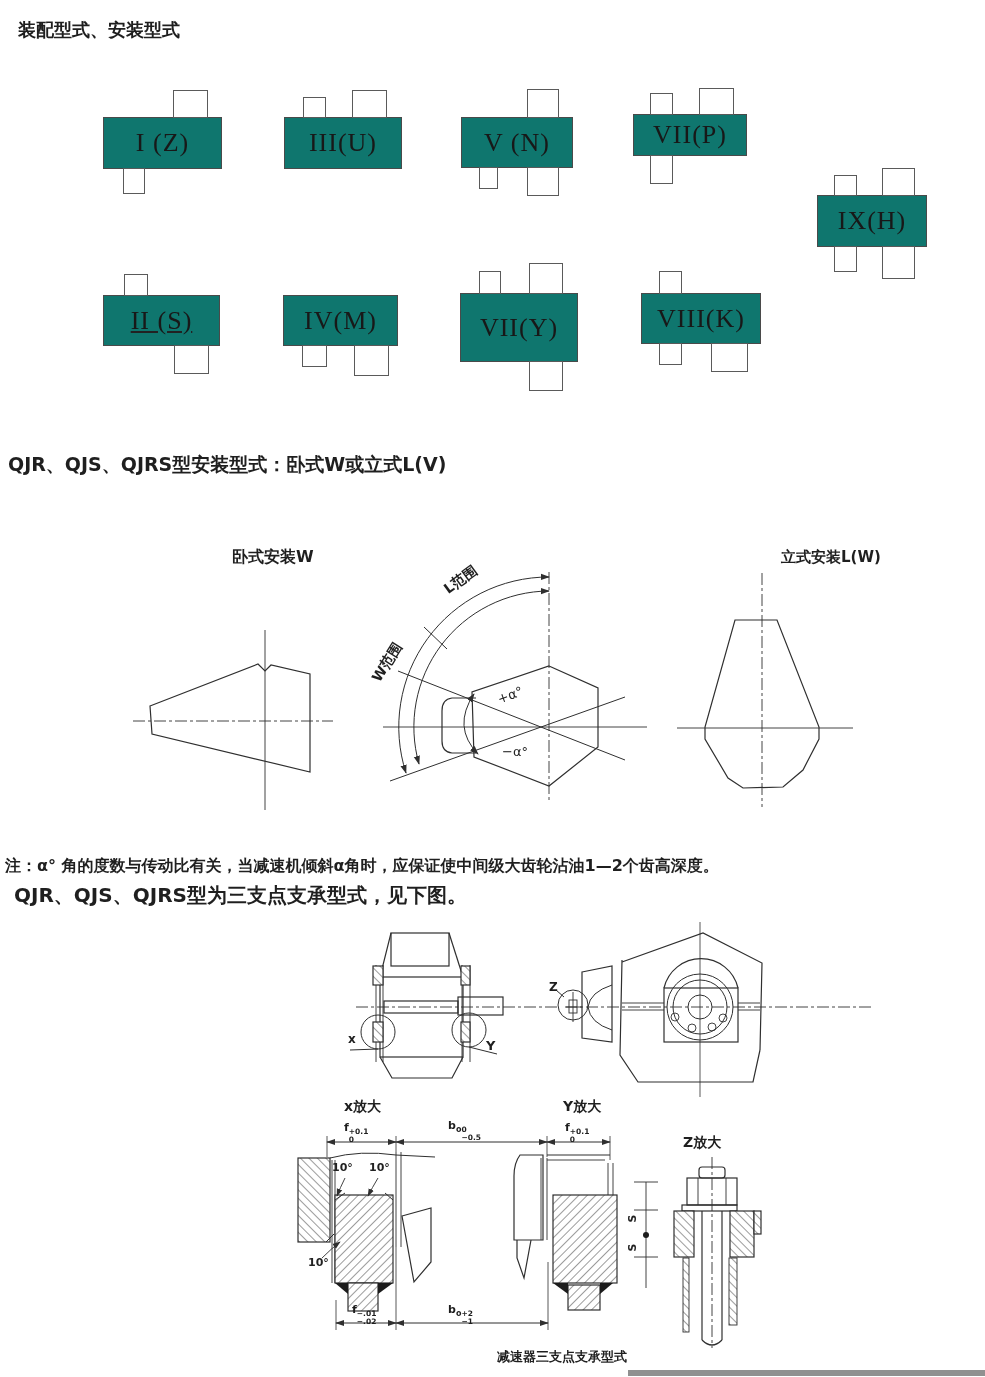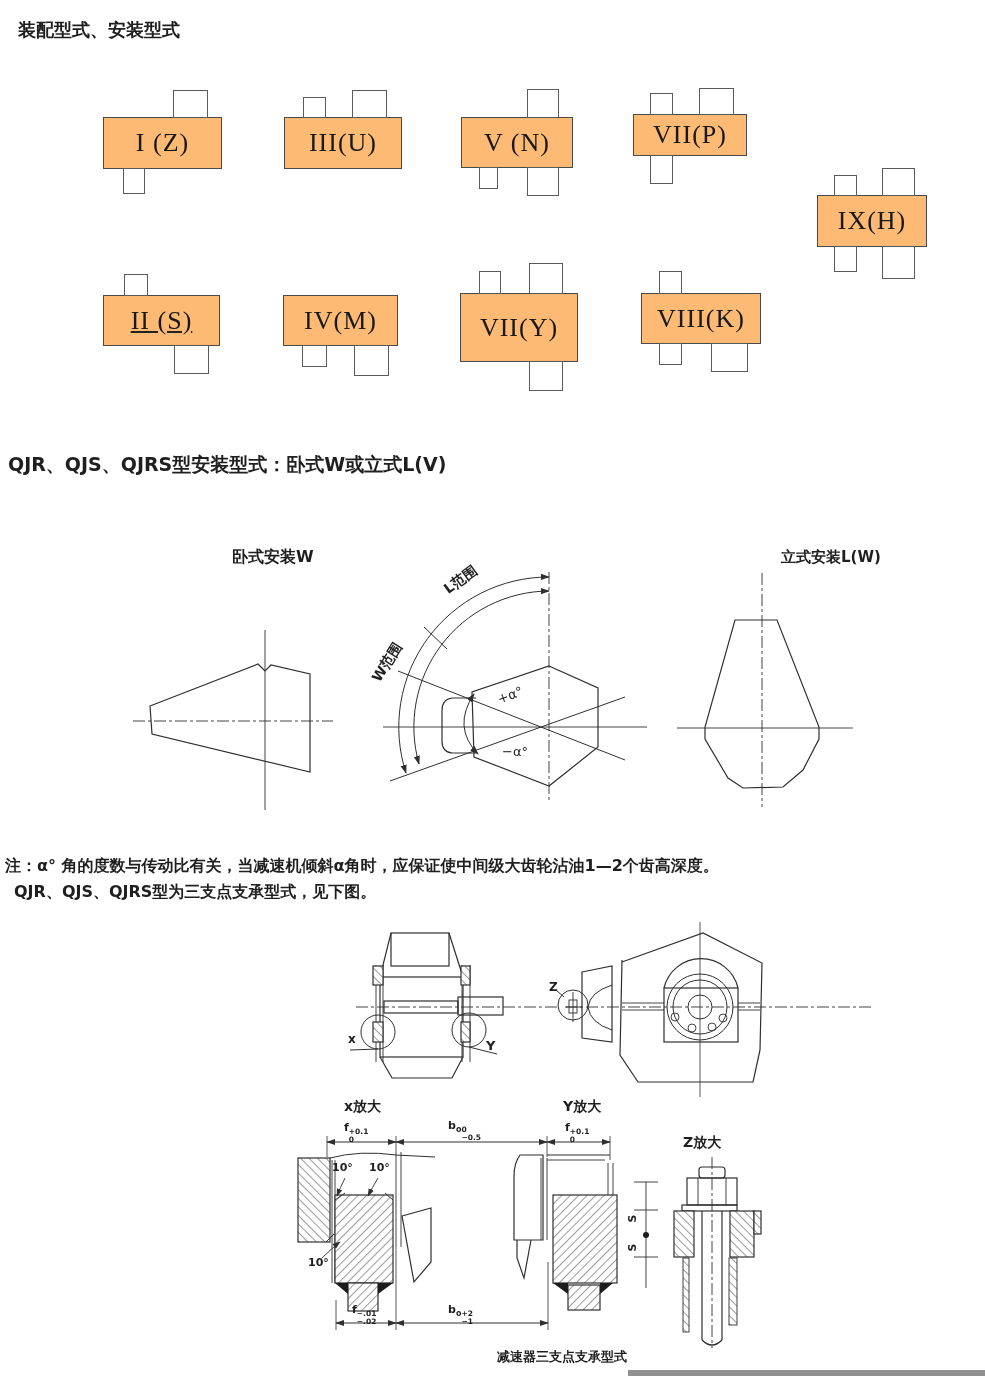--- a/index.html
+++ b/index.html
@@ -4,21 +4,21 @@
 <style>
   html,body { margin:0; padding:0; background:#ffffff; }
   #page {
     position:relative; width:985px; height:1377px; background:#ffffff;
     font-family:"DejaVu Sans", sans-serif; color:#222; overflow:hidden;
   }
   .t { position:absolute; white-space:nowrap; }
   .cn { font-family:"DejaVu Sans", sans-serif; font-weight:bold; color:#1f1f1f; }
   .asm {
     position:absolute; box-sizing:border-box; border:1.6px solid #4a4a4a;
-    display:flex; align-items:center; justify-content:center; background:#fdba74;
+    display:flex; align-items:center; justify-content:center; background:#0f766e;
   }
   .asm-label {
     font-family:"Liberation Serif","DejaVu Serif",serif; font-size:26px; color:#181818;
     letter-spacing:1px;
   }
   .pad { position:absolute; box-sizing:border-box; border:1.5px solid #5a5a5a; background:#fff; }
   svg.art { position:absolute; left:0; top:0; pointer-events:none; }
   .dim { position:absolute; font:bold 11px "DejaVu Sans",sans-serif; color:#1d1d1d; white-space:nowrap; }
   .dim .st { display:inline-flex; flex-direction:column; vertical-align:-3px; font-size:7.5px; line-height:7.5px; }
   .dim .bs { font-size:8px; vertical-align:-3px; }
@@ -249,21 +249,21 @@
   <div class="t cn" style="left:8px; top:452px; font-size:19px;">QJR、QJS、QJRS型安装型式：卧式W或立式L(V)</div>
 
   <div class="t cn" style="left:232px; top:547px; font-size:16px;">卧式安装W</div>
   <div class="t cn" style="left:781px; top:548px; font-size:15px;">立式安装L(W)</div>
   <div class="t cn rot" style="left:446px; top:582px; font-size:14px; transform:rotate(-36deg);">L范围</div>
   <div class="t cn rot" style="left:376px; top:672px; font-size:14px; transform:rotate(-58deg);">W范围</div>
   <div class="t rot" style="left:498px; top:692px; font-size:13px; color:#222; transform:rotate(-20deg);">+α°</div>
   <div class="t" style="left:502px; top:744px; font-size:13px; color:#222;">−α°</div>
 
   <div class="t cn" style="left:5px; top:856px; font-size:16px;">注：α° 角的度数与传动比有关，当减速机倾斜α角时，应保证使中间级大齿轮沾油1—2个齿高深度。</div>
-  <div class="t cn" style="left:14px; top:882px; font-size:16px;">QJR、QJS、QJRS型为三支点支承型式，见下图。</div>
+  <div class="t cn" style="left:14px; top:882px; font-size:20px;">QJR、QJS、QJRS型为三支点支承型式，见下图。</div>
 
   <div class="t cn" style="left:348px; top:1032px; font-size:12px;">x</div>
   <div class="t cn" style="left:486px; top:1038px; font-size:13px;">Y</div>
   <div class="t cn" style="left:549px; top:980px; font-size:12px;">Z</div>
 
   <div class="t cn" style="left:344px; top:1098px; font-size:14px;">x放大</div>
   <div class="t cn" style="left:563px; top:1098px; font-size:14px;">Y放大</div>
   <div class="t cn" style="left:683px; top:1134px; font-size:14px;">Z放大</div>
 
   <div class="dim" style="left:344px; top:1121px;">

